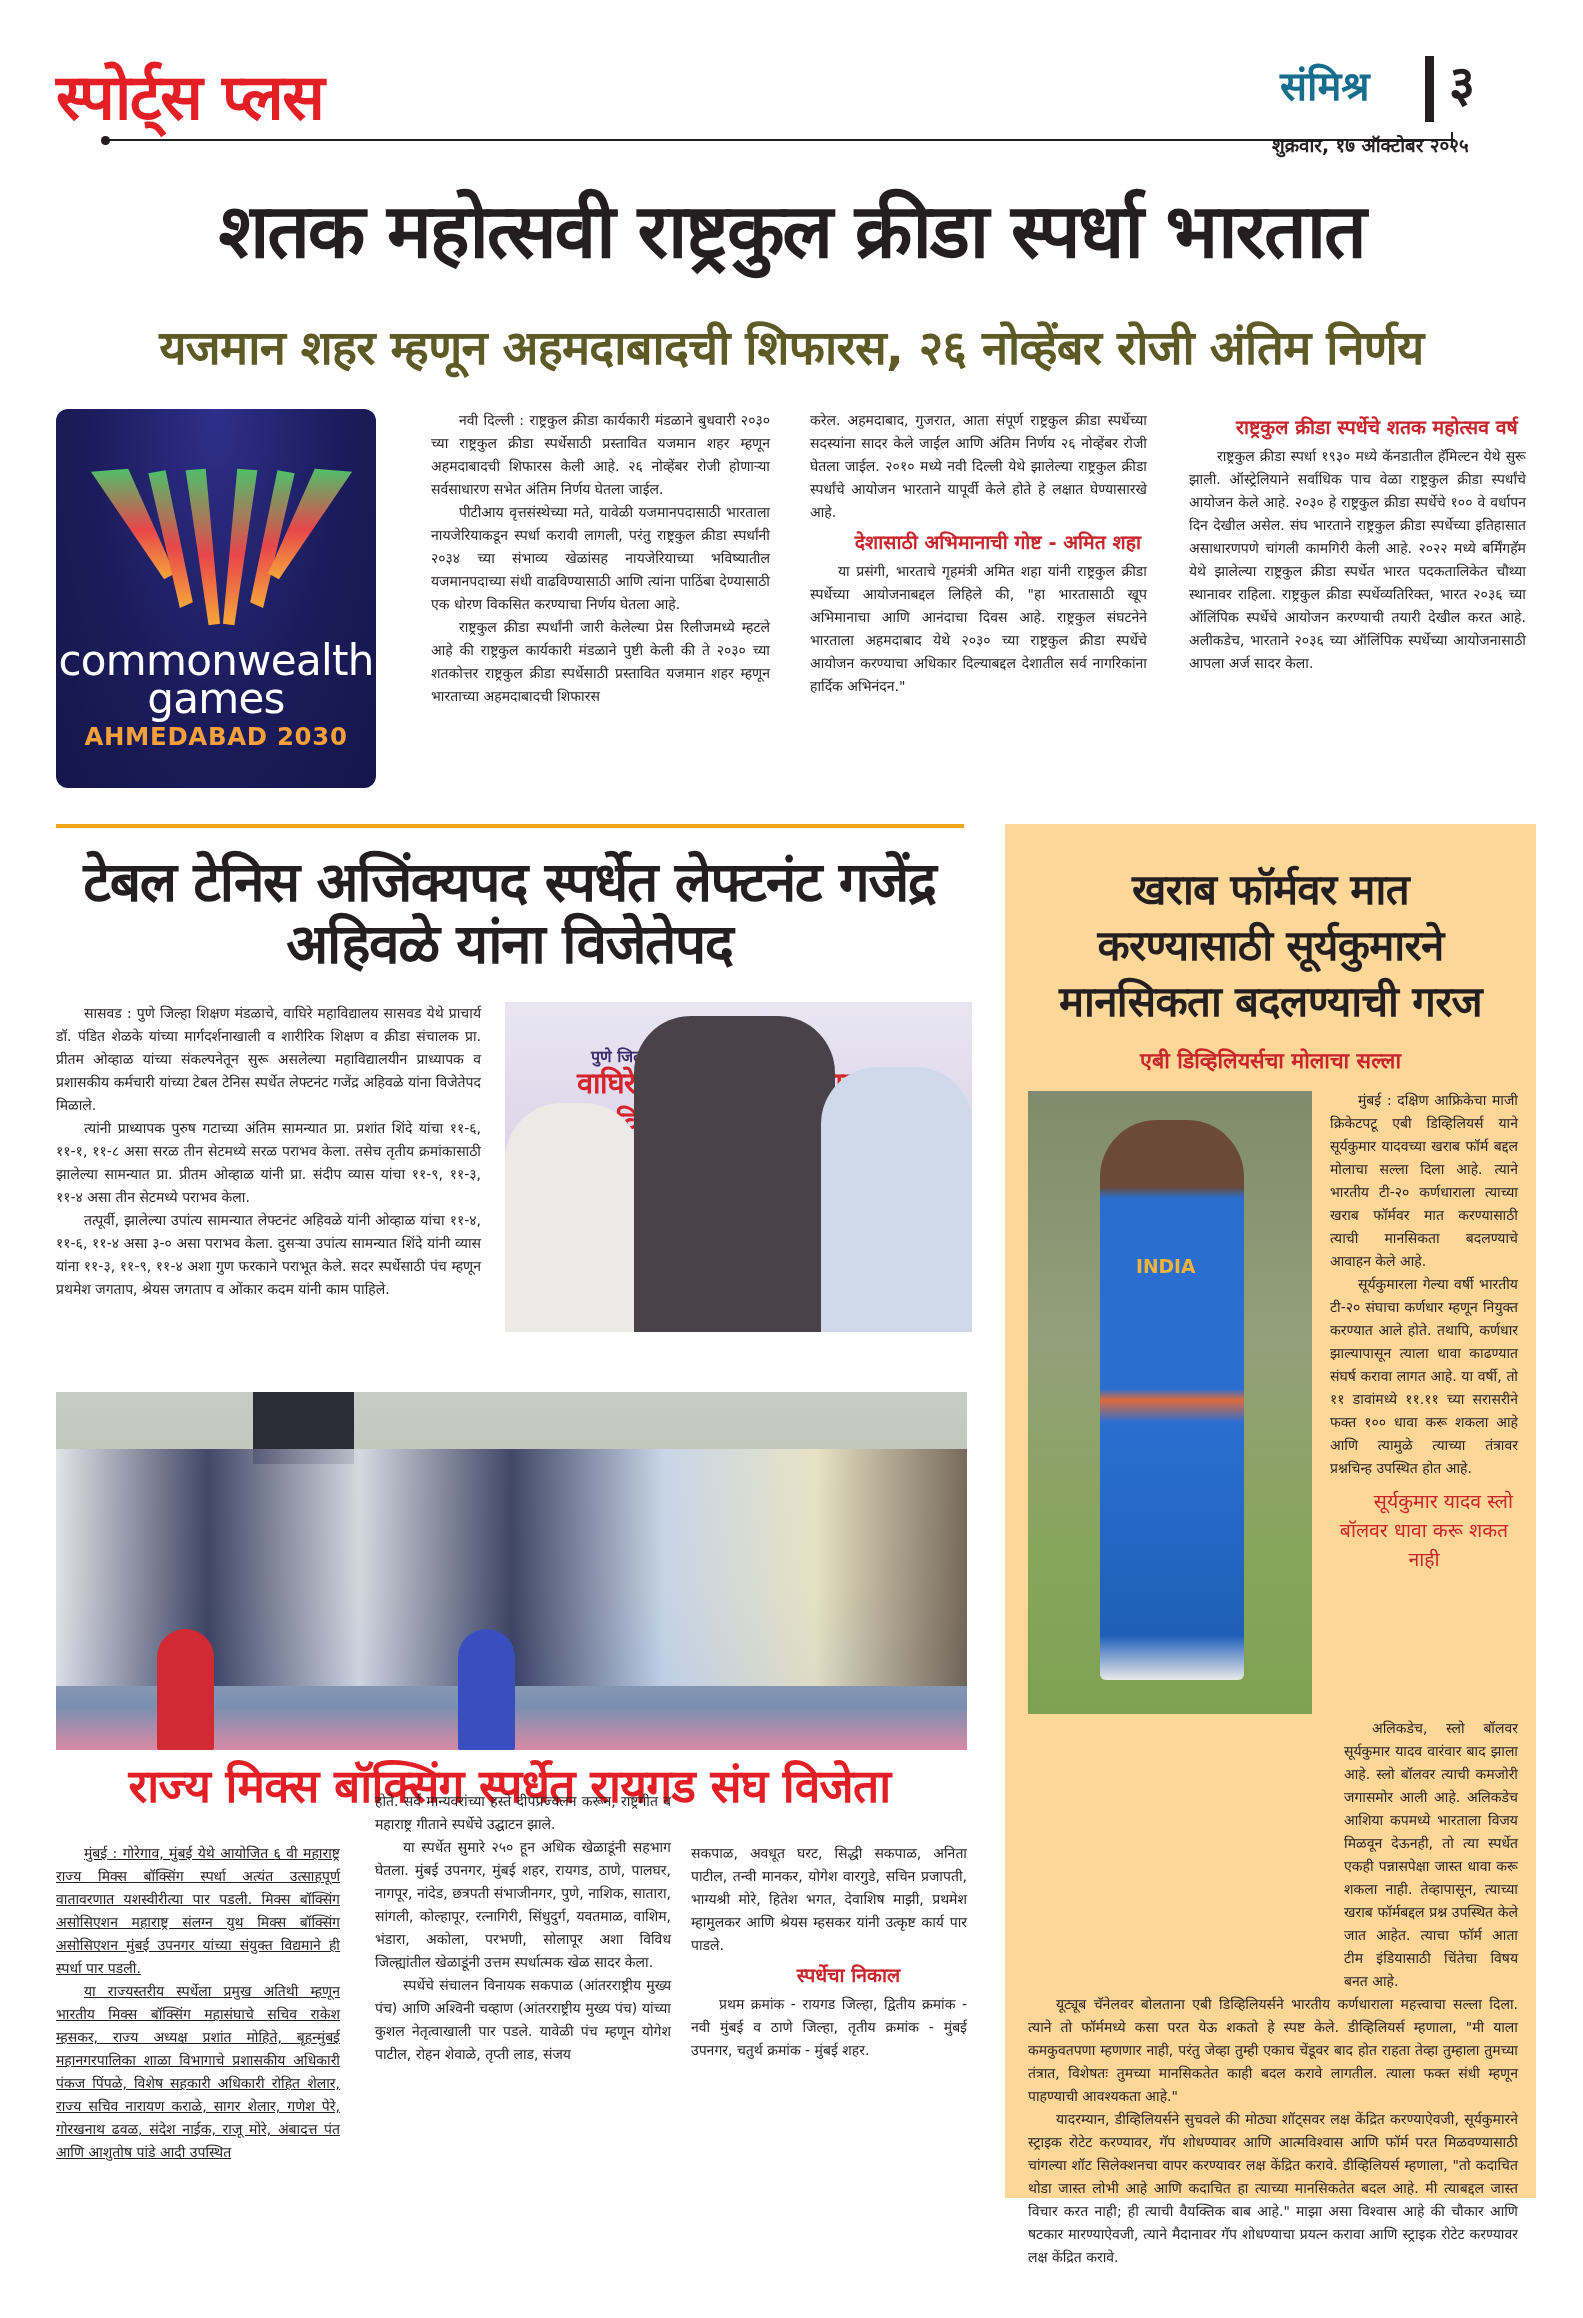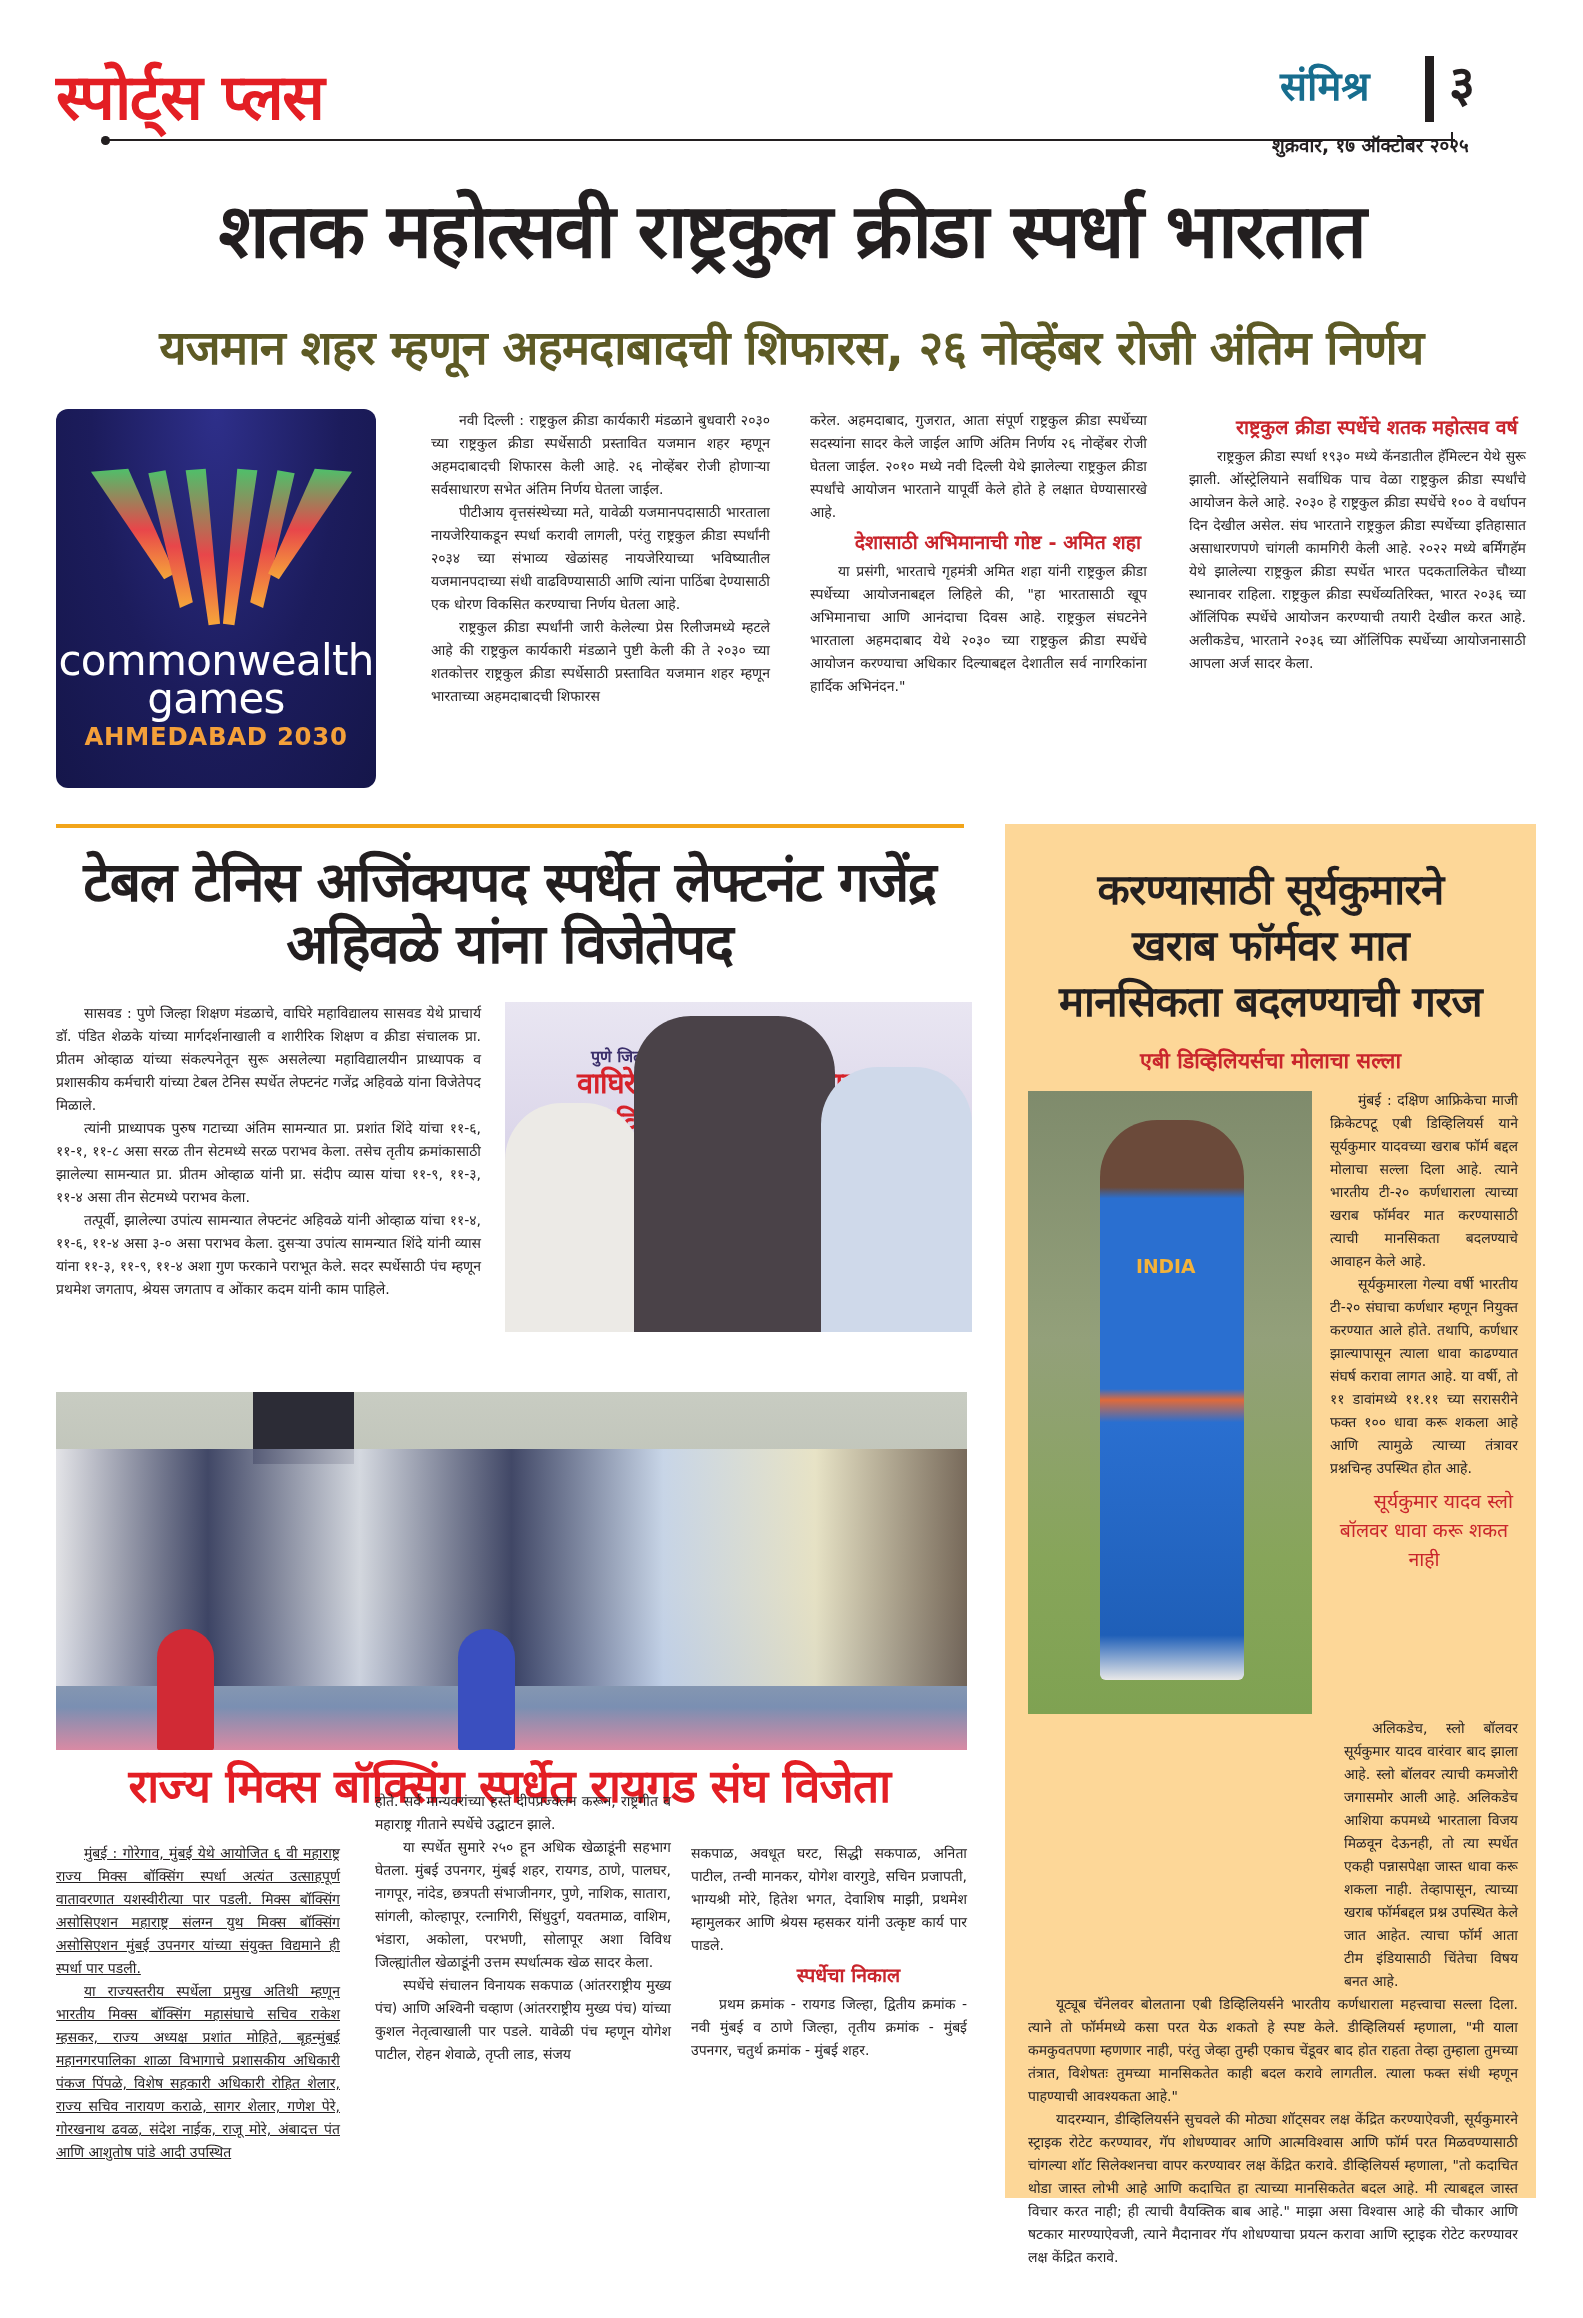--- a/index.html
+++ b/index.html
@@ -156,22 +156,22 @@
   <p>स्पर्धेचे संचालन विनायक सकपाळ (आंतरराष्ट्रीय मुख्य पंच) आणि अश्विनी चव्हाण (आंतरराष्ट्रीय मुख्य पंच) यांच्या कुशल नेतृत्वाखाली पार पडले. यावेळी पंच म्हणून योगेश पाटील, रोहन शेवाळे, तृप्ती लाड, संजय</p>
 </div>
 <div class="abs col col-box3">
   <p style="text-indent:0">सकपाळ, अवधूत घरट, सिद्धी सकपाळ, अनिता पाटील, तन्वी मानकर, योगेश वारगुडे, सचिन प्रजापती, भाग्यश्री मोरे, हितेश भगत, देवाशिष माझी, प्रथमेश म्हामुलकर आणि श्रेयस म्हसकर यांनी उत्कृष्ट कार्य पार पाडले.</p>
   <p class="subhead-red">स्पर्धेचा निकाल</p>
   <p>प्रथम क्रमांक - रायगड जिल्हा, द्वितीय क्रमांक - नवी मुंबई व ठाणे जिल्हा, तृतीय क्रमांक - मुंबई उपनगर, चतुर्थ क्रमांक - मुंबई शहर.</p>
 </div>
 
 <div class="abs side-box"></div>
 <h2 class="abs side-head">
+  <div>खराब फॉर्मवर मात</div>
   <div>करण्यासाठी सूर्यकुमारने</div>
-  <div>खराब फॉर्मवर मात</div>
   <div>मानसिकता बदलण्याची गरज</div>
 </h2>
 <div class="abs side-kicker">एबी डिव्हिलियर्सचा मोलाचा सल्ला</div>
 <div class="abs sky-photo">
   <div class="person" style="left:72px;top:29px;width:144px;height:560px;background:linear-gradient(180deg,#6b4a3a 0%,#6b4a3a 12%,#2a6fd0 14%,#2a6fd0 48%,#e06a3a 50%,#2a6fd0 54%,#1f5fb8 92%,#e8e8e8 100%);"></div>
   <div style="position:absolute;left:108px;top:165px;color:#f3b23a;font-weight:bold;font-size:18.7px;">INDIA</div>
 </div>
 <div class="abs col col-side-top">
   <p>मुंबई : दक्षिण आफ्रिकेचा माजी क्रिकेटपटू एबी डिव्हिलियर्स याने सूर्यकुमार यादवच्या खराब फॉर्म बद्दल मोलाचा सल्ला दिला आहे. त्याने भारतीय टी-२० कर्णधाराला त्याच्या खराब फॉर्मवर मात करण्यासाठी त्याची मानसिकता बदलण्याचे आवाहन केले आहे.</p>
   <p>सूर्यकुमारला गेल्या वर्षी भारतीय टी-२० संघाचा कर्णधार म्हणून नियुक्त करण्यात आले होते. तथापि, कर्णधार झाल्यापासून त्याला धावा काढण्यात संघर्ष करावा लागत आहे. या वर्षी, तो ११ डावांमध्ये ११.११ च्या सरासरीने फक्त १०० धावा करू शकला आहे आणि त्यामुळे त्याच्या तंत्रावर प्रश्नचिन्ह उपस्थित होत आहे.</p>

